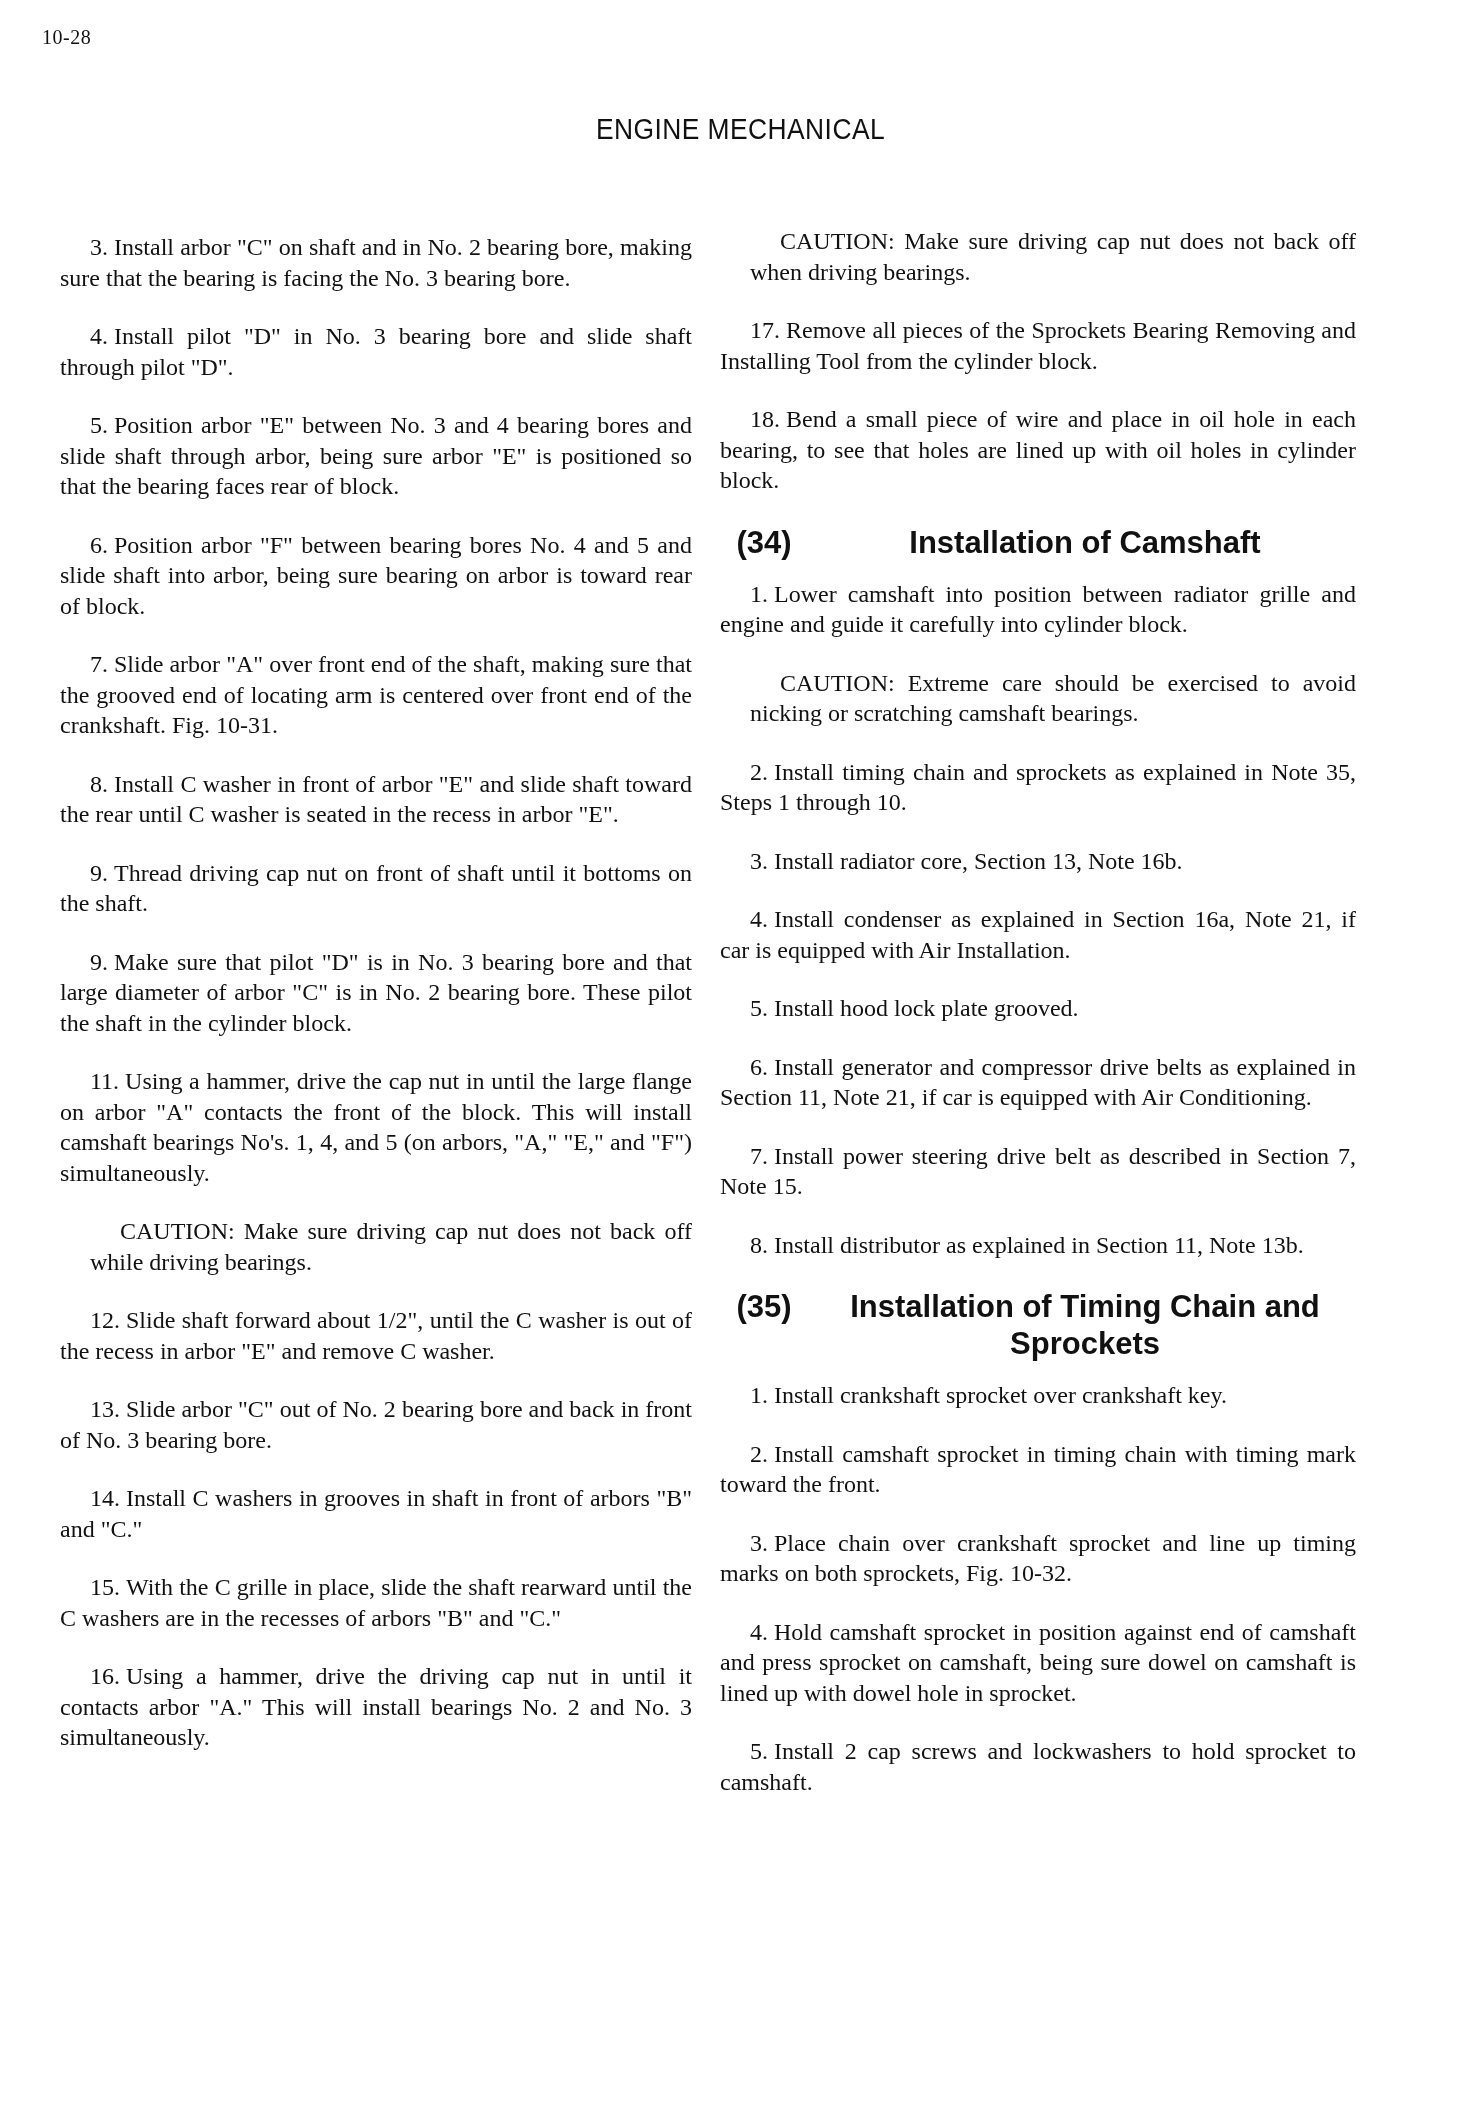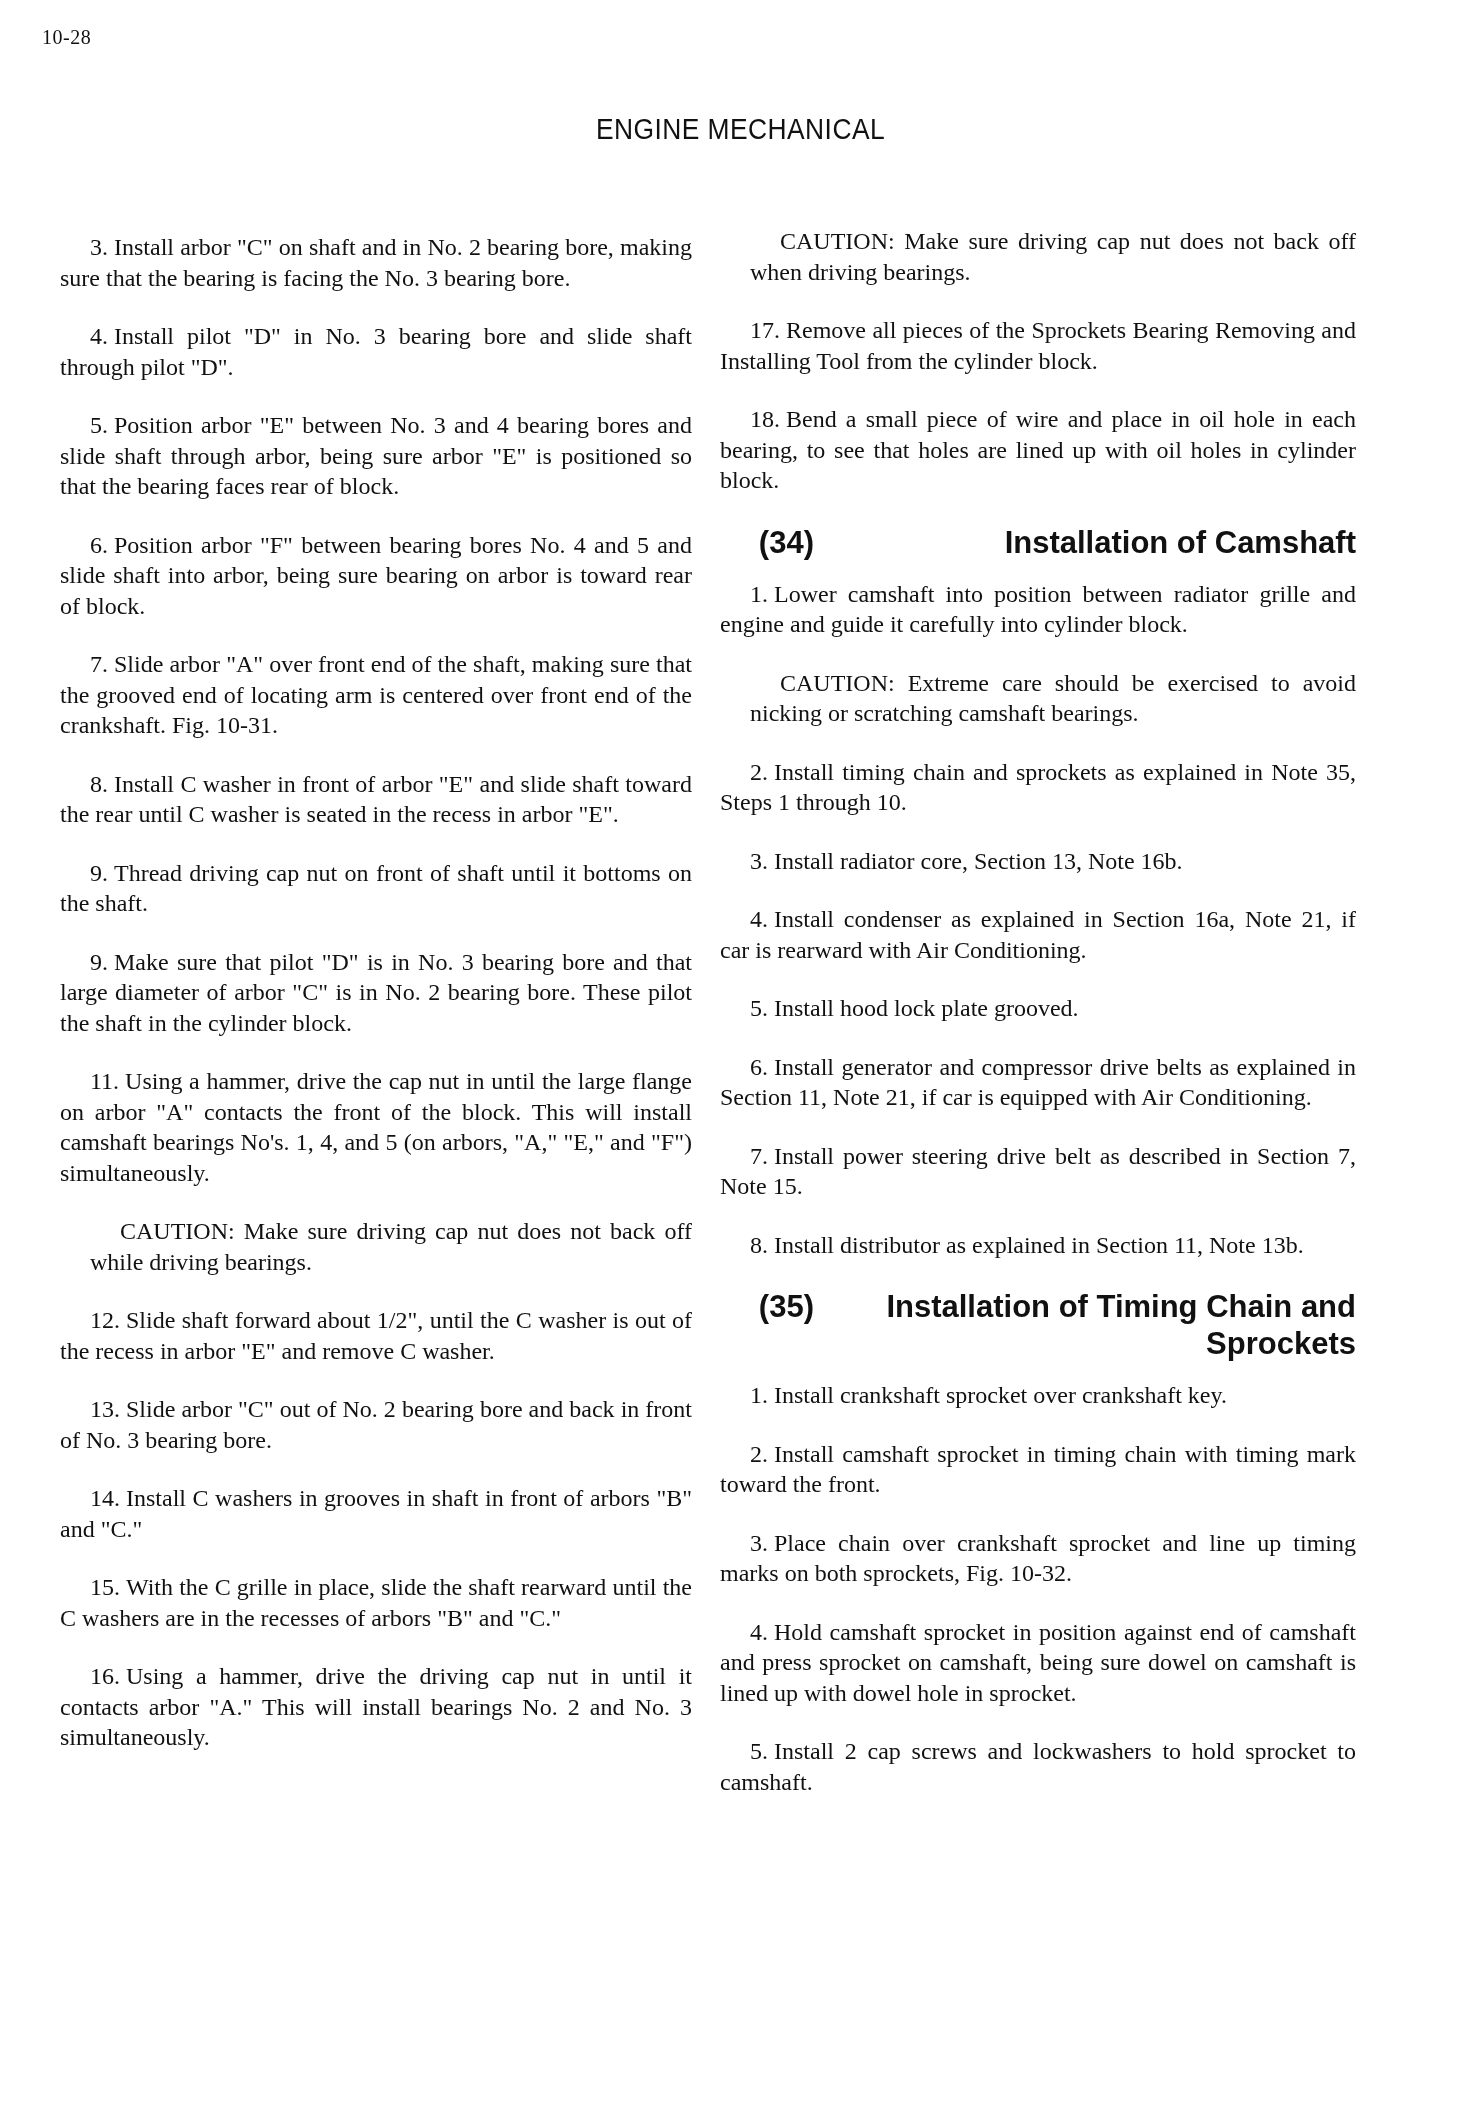--- a/index.html
+++ b/index.html
@@ -27,21 +27,21 @@
   .col.left { left: 60px; width: 632px; }
   .col.right { left: 720px; width: 636px; top: 226px; }
   .para { margin: 0 0 28px 0; text-indent: 30px; }
   .caution { margin: 0 0 28px 0; padding-left: 30px; text-indent: 30px; }
   .para .num { margin-right: 6px; }
   .section-heading {
     display: flex; align-items: flex-start;
     font-family: "Liberation Sans", "DejaVu Sans", sans-serif;
     font-weight: bold; font-size: 31px; line-height: 37px;
     margin: 2px 0 18px -6px;
-    text-align: right;
+    text-align: center;
   }
   .section-heading .sec-num { width: 100px; flex: none; }
   .section-heading .sec-title { flex: 1; }
 </style>
 </head>
 <body>
 
 <div class="page-number">10-28</div>
 <div class="page-title">ENGINE MECHANICAL</div>
 
@@ -67,21 +67,21 @@
     <p class="para"><span class="num">17.</span><span>Remove all pieces of the Sprockets Bearing Removing and Installing Tool from the cylinder block.</span></p>
     <p class="para"><span class="num">18.</span><span>Bend a small piece of wire and place in oil hole in each bearing, to see that holes are lined up with oil holes in cylinder block.</span></p>
     <div class="section-heading">
       <span class="sec-num">(34)</span>
       <span class="sec-title">Installation of Camshaft</span>
     </div>
     <p class="para"><span class="num">1.</span><span>Lower camshaft into position between radiator grille and engine and guide it carefully into cylinder block.</span></p>
     <p class="caution">CAUTION:  Extreme care should be exercised to avoid nicking or scratching camshaft bearings.</p>
     <p class="para"><span class="num">2.</span><span>Install timing chain and sprockets as explained in Note 35, Steps 1 through 10.</span></p>
     <p class="para"><span class="num">3.</span><span>Install radiator core, Section 13, Note 16b.</span></p>
-    <p class="para"><span class="num">4.</span><span>Install condenser as explained in Section 16a, Note 21, if car is rearward with Air Conditioning.</span></p>
+    <p class="para"><span class="num">4.</span><span>Install condenser as explained in Section 16a, Note 21, if car is equipped with Air Installation.</span></p>
     <p class="para"><span class="num">5.</span><span>Install hood lock plate grooved.</span></p>
     <p class="para"><span class="num">6.</span><span>Install generator and compressor drive belts as explained in Section 11, Note 21, if car is equipped with Air Conditioning.</span></p>
     <p class="para"><span class="num">7.</span><span>Install power steering drive belt as described in Section 7, Note 15.</span></p>
     <p class="para"><span class="num">8.</span><span>Install distributor as explained in Section 11, Note 13b.</span></p>
     <div class="section-heading">
       <span class="sec-num">(35)</span>
       <span class="sec-title">Installation of Timing Chain and Sprockets</span>
     </div>
     <p class="para"><span class="num">1.</span><span>Install crankshaft sprocket over crankshaft key.</span></p>
     <p class="para"><span class="num">2.</span><span>Install camshaft sprocket in timing chain with timing mark toward the front.</span></p>

